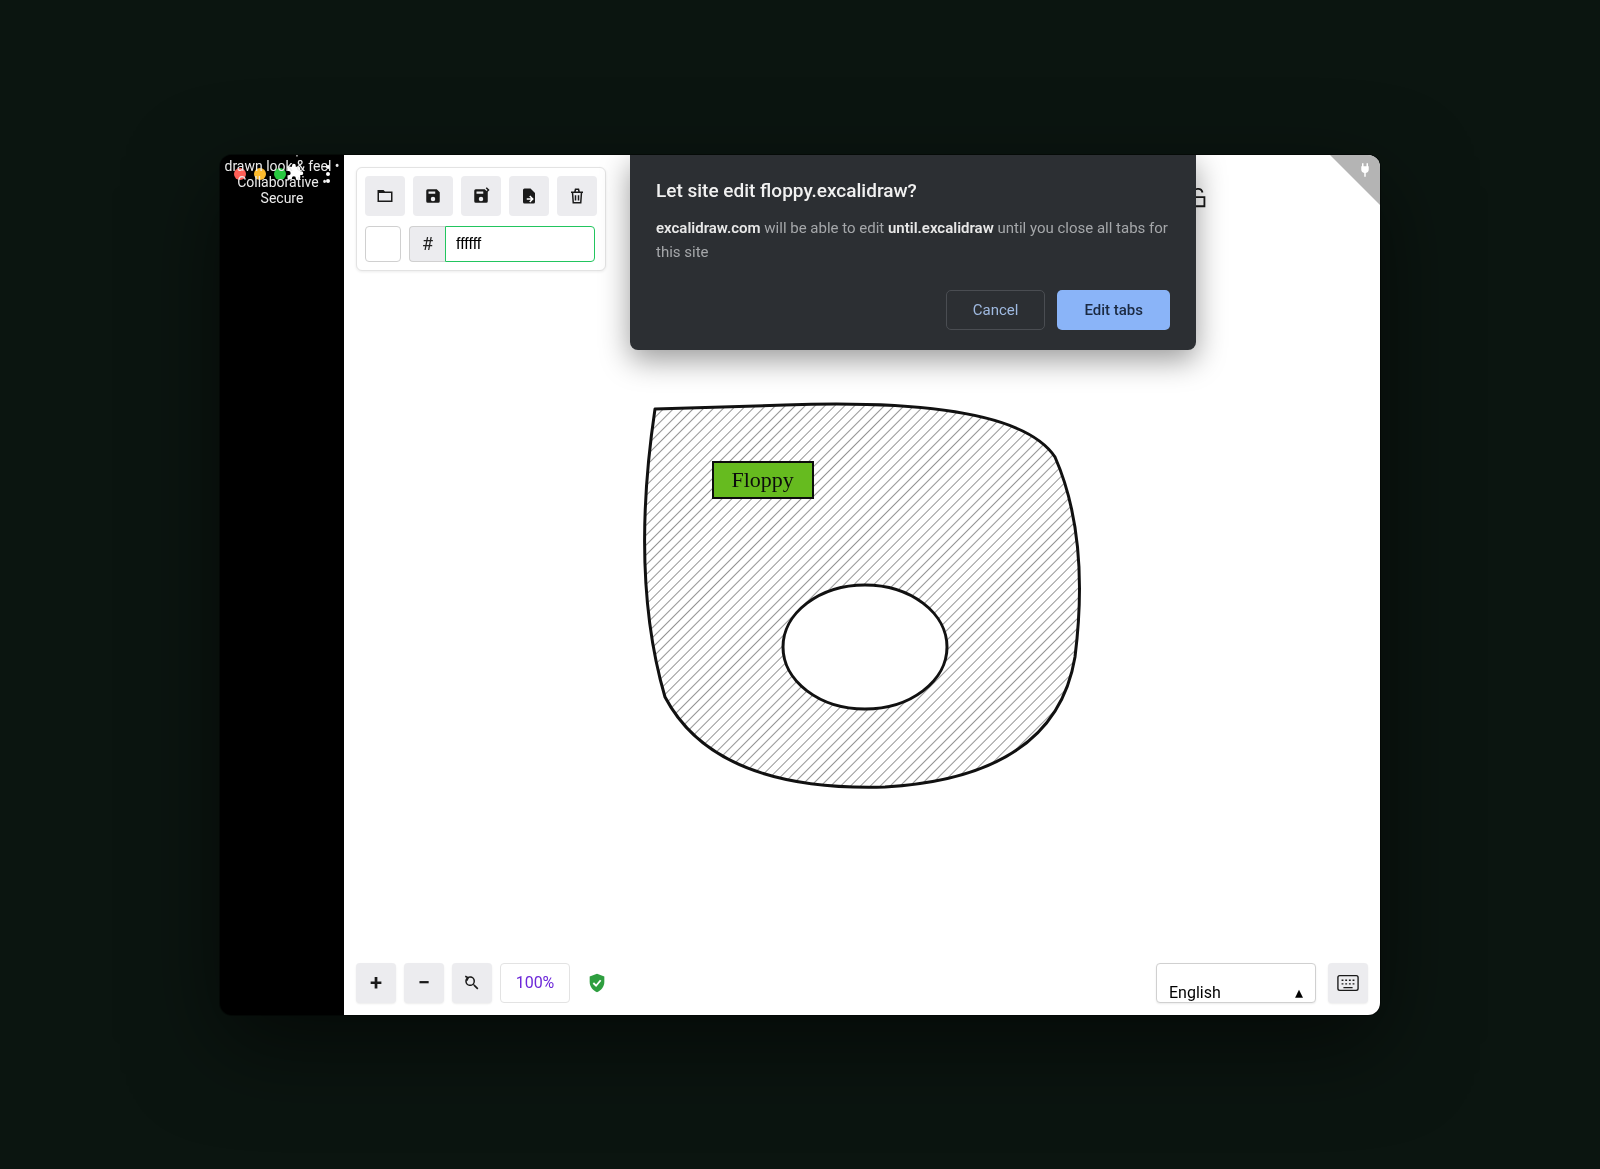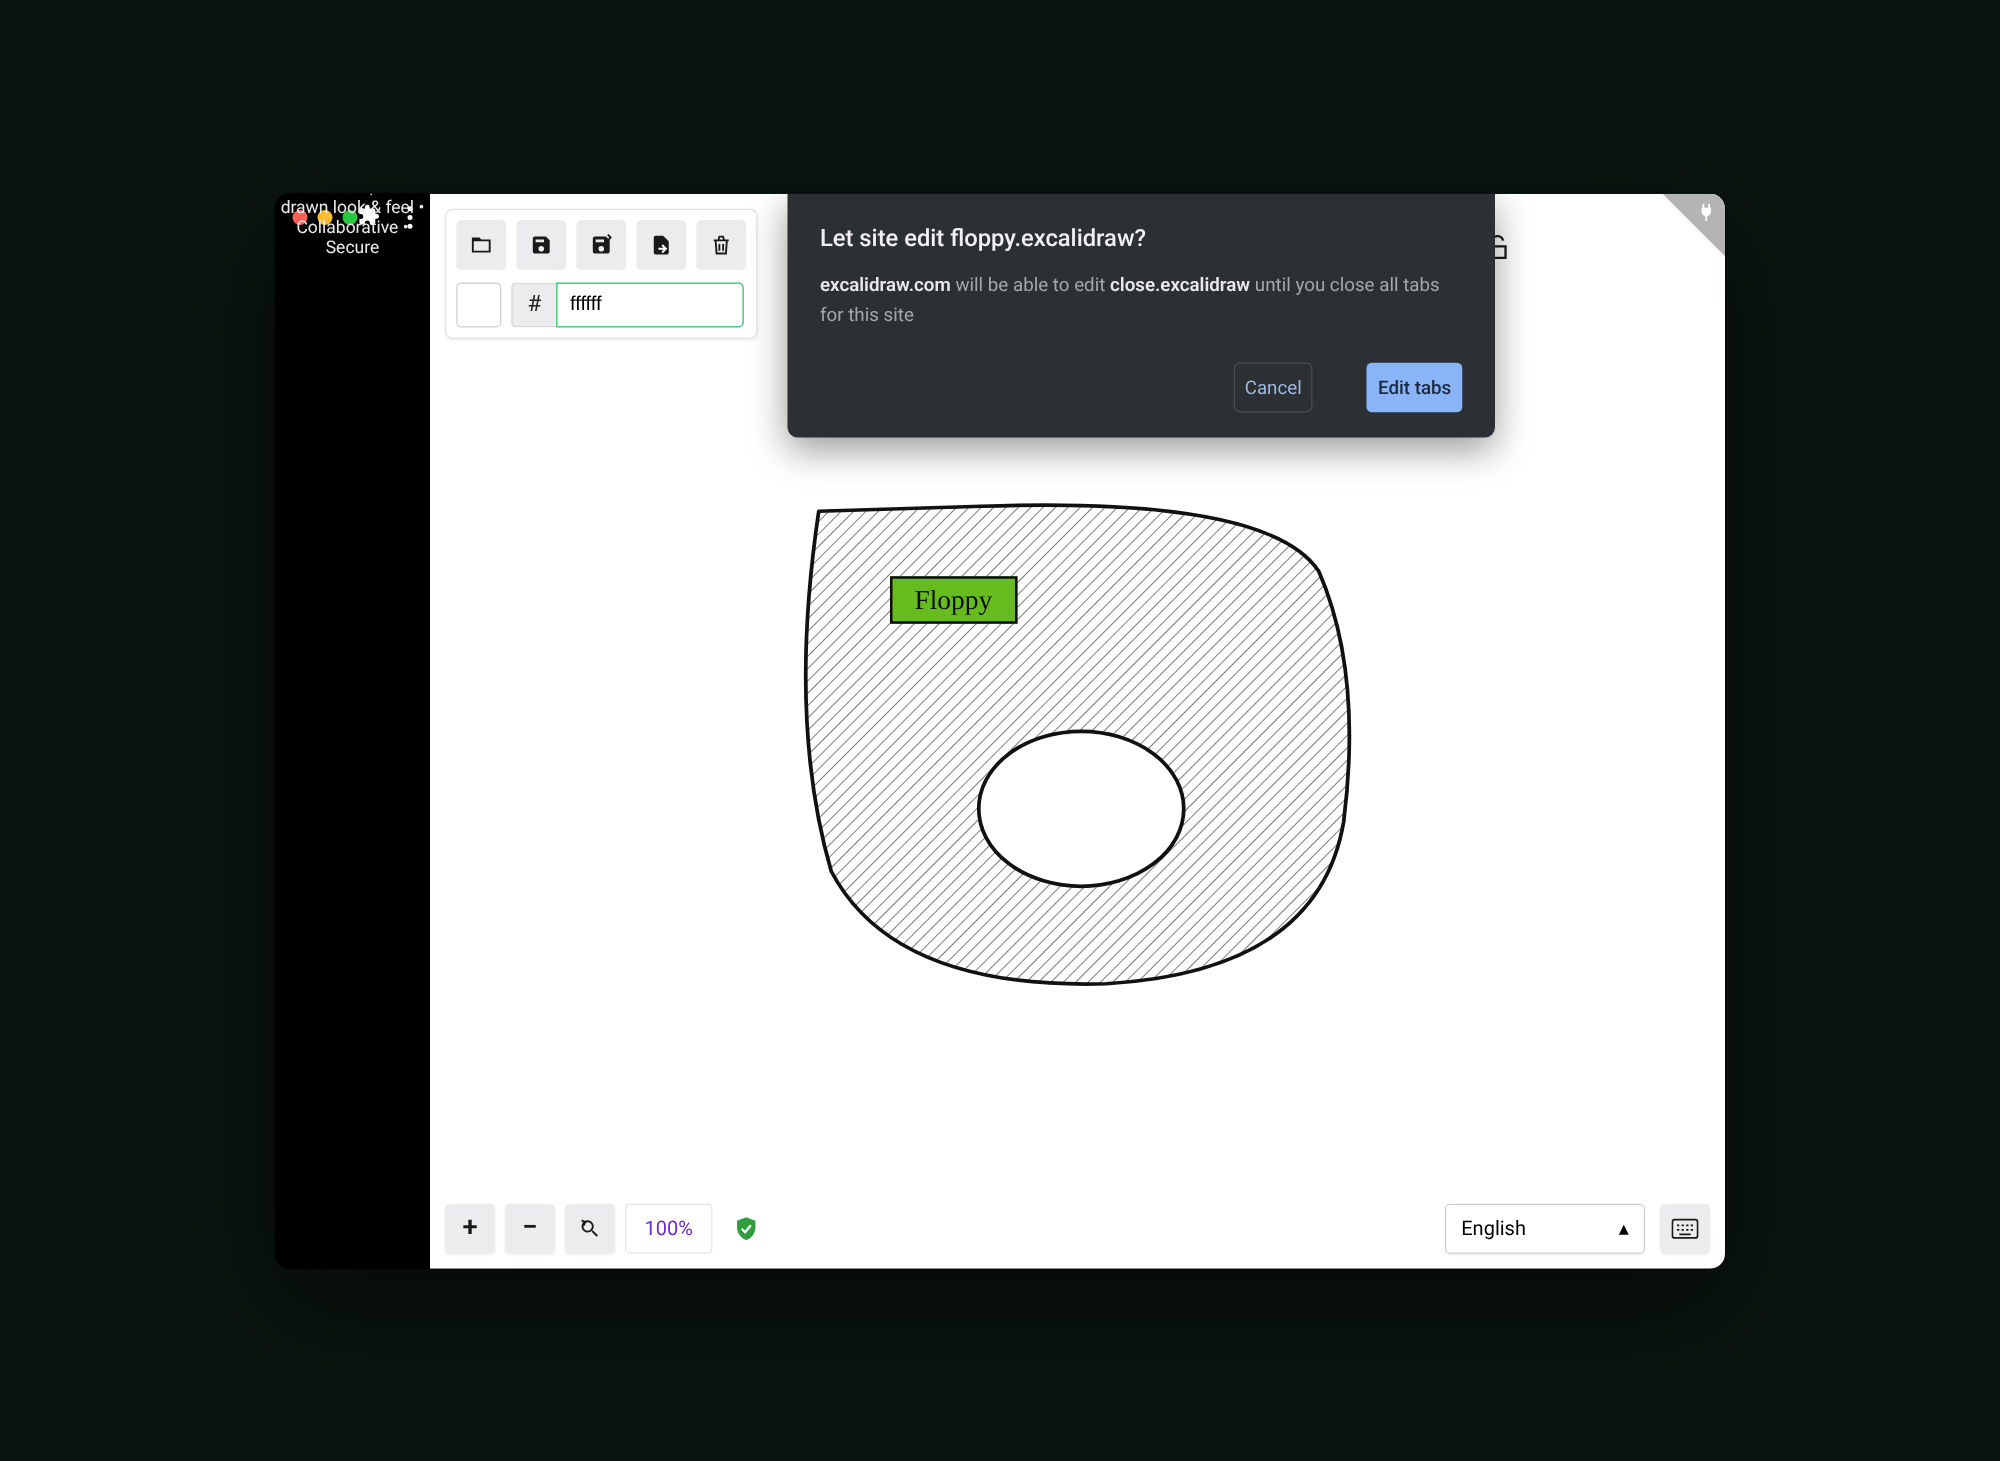--- a/index.html
+++ b/index.html
@@ -120,26 +120,25 @@
     border-radius:0 0 8px 8px;
     box-shadow:0 10px 30px rgba(0,0,0,0.4);
     padding:24px 26px 20px 26px;
     z-index:5;
   }
   .dialog h2 { font-size:19px; font-weight:500; margin-bottom:14px; color:#f1f1f1; }
   .dialog p { font-size:15px; line-height:1.6; color:#a5a7aa; }
   .dialog p b { color:#e8e8e8; font-weight:600;margin-top:44px; }
   .dialog-btns { display:flex; gap:12px; justify-content:flex-end; margin-top:26px; }
   .dbtn {
-    padding:10px 8px;
+    padding:10px 26px;
     border-radius:5px;
     font-size:15px;
     cursor:pointer;
     border:1px solid transparent;
-    margin-left:31px;
   }
   .dbtn.cancel { background:transparent; color:#9fb9e0; border-color:#4a4d52; }
   .dbtn.primary { background:#8ab4f8; color:#1b2a42; font-weight:500; }
 
   
   .canvas-wrap {
     position:absolute; inset:0;
     display:flex; align-items:center; justify-content:center;
   }
   .drawing {
@@ -182,21 +181,21 @@
     display:flex; align-items:center; justify-content:center;
     font-size:16px; color:#6d28d9;
   }
   .shield {
     width:22px; height:22px; margin-left:8px;
   }
   .bright { display:flex; gap:12px; align-items:center; }
   .langsel {
     width:160px; height:40px;
     background:#fff; border:1px solid #d0d0d0; border-radius:4px;
-    display:flex; align-items:center; justify-content:space-between;
+    display:flex; align-items:flex-end; justify-content:space-between;
     padding:0 12px; font-size:16px; cursor:pointer;
     box-shadow:0 1px 2px rgba(0,0,0,0.08);
   }
   .kbdbtn {
     width:40px; height:40px;
     background:#ececef; border-radius:4px;
     display:flex; align-items:center; justify-content:center;
     cursor:pointer;
     box-shadow:0 1px 2px rgba(0,0,0,0.08);
   }
@@ -278,21 +277,21 @@
         <div style="display:flex;">
           <div class="hash">#</div>
           <input class="hexinput" value="ffffff" style="">
         </div>
       </div>
     </div>
 
     <div class="dialog">
       <h2>Let site edit floppy.excalidraw?</h2>
       <p>
-        <b>excalidraw.com</b><span> will be able to edit </span><b>close.excalidraw</b><span> until you close all tabs for this site</span>
+        <b>excalidraw.com</b><span> will be able to edit </span><b>until.excalidraw</b><span> until you close all tabs for this site</span>
       </p>
       <div class="dialog-btns">
         <div class="dbtn cancel">Cancel</div>
         <div class="dbtn primary">Edit tabs</div>
       </div>
     </div>
 
     <div class="canvas-wrap">
       <div class="drawing">
         <svg width="455" height="395" viewBox="0 0 455 395">

